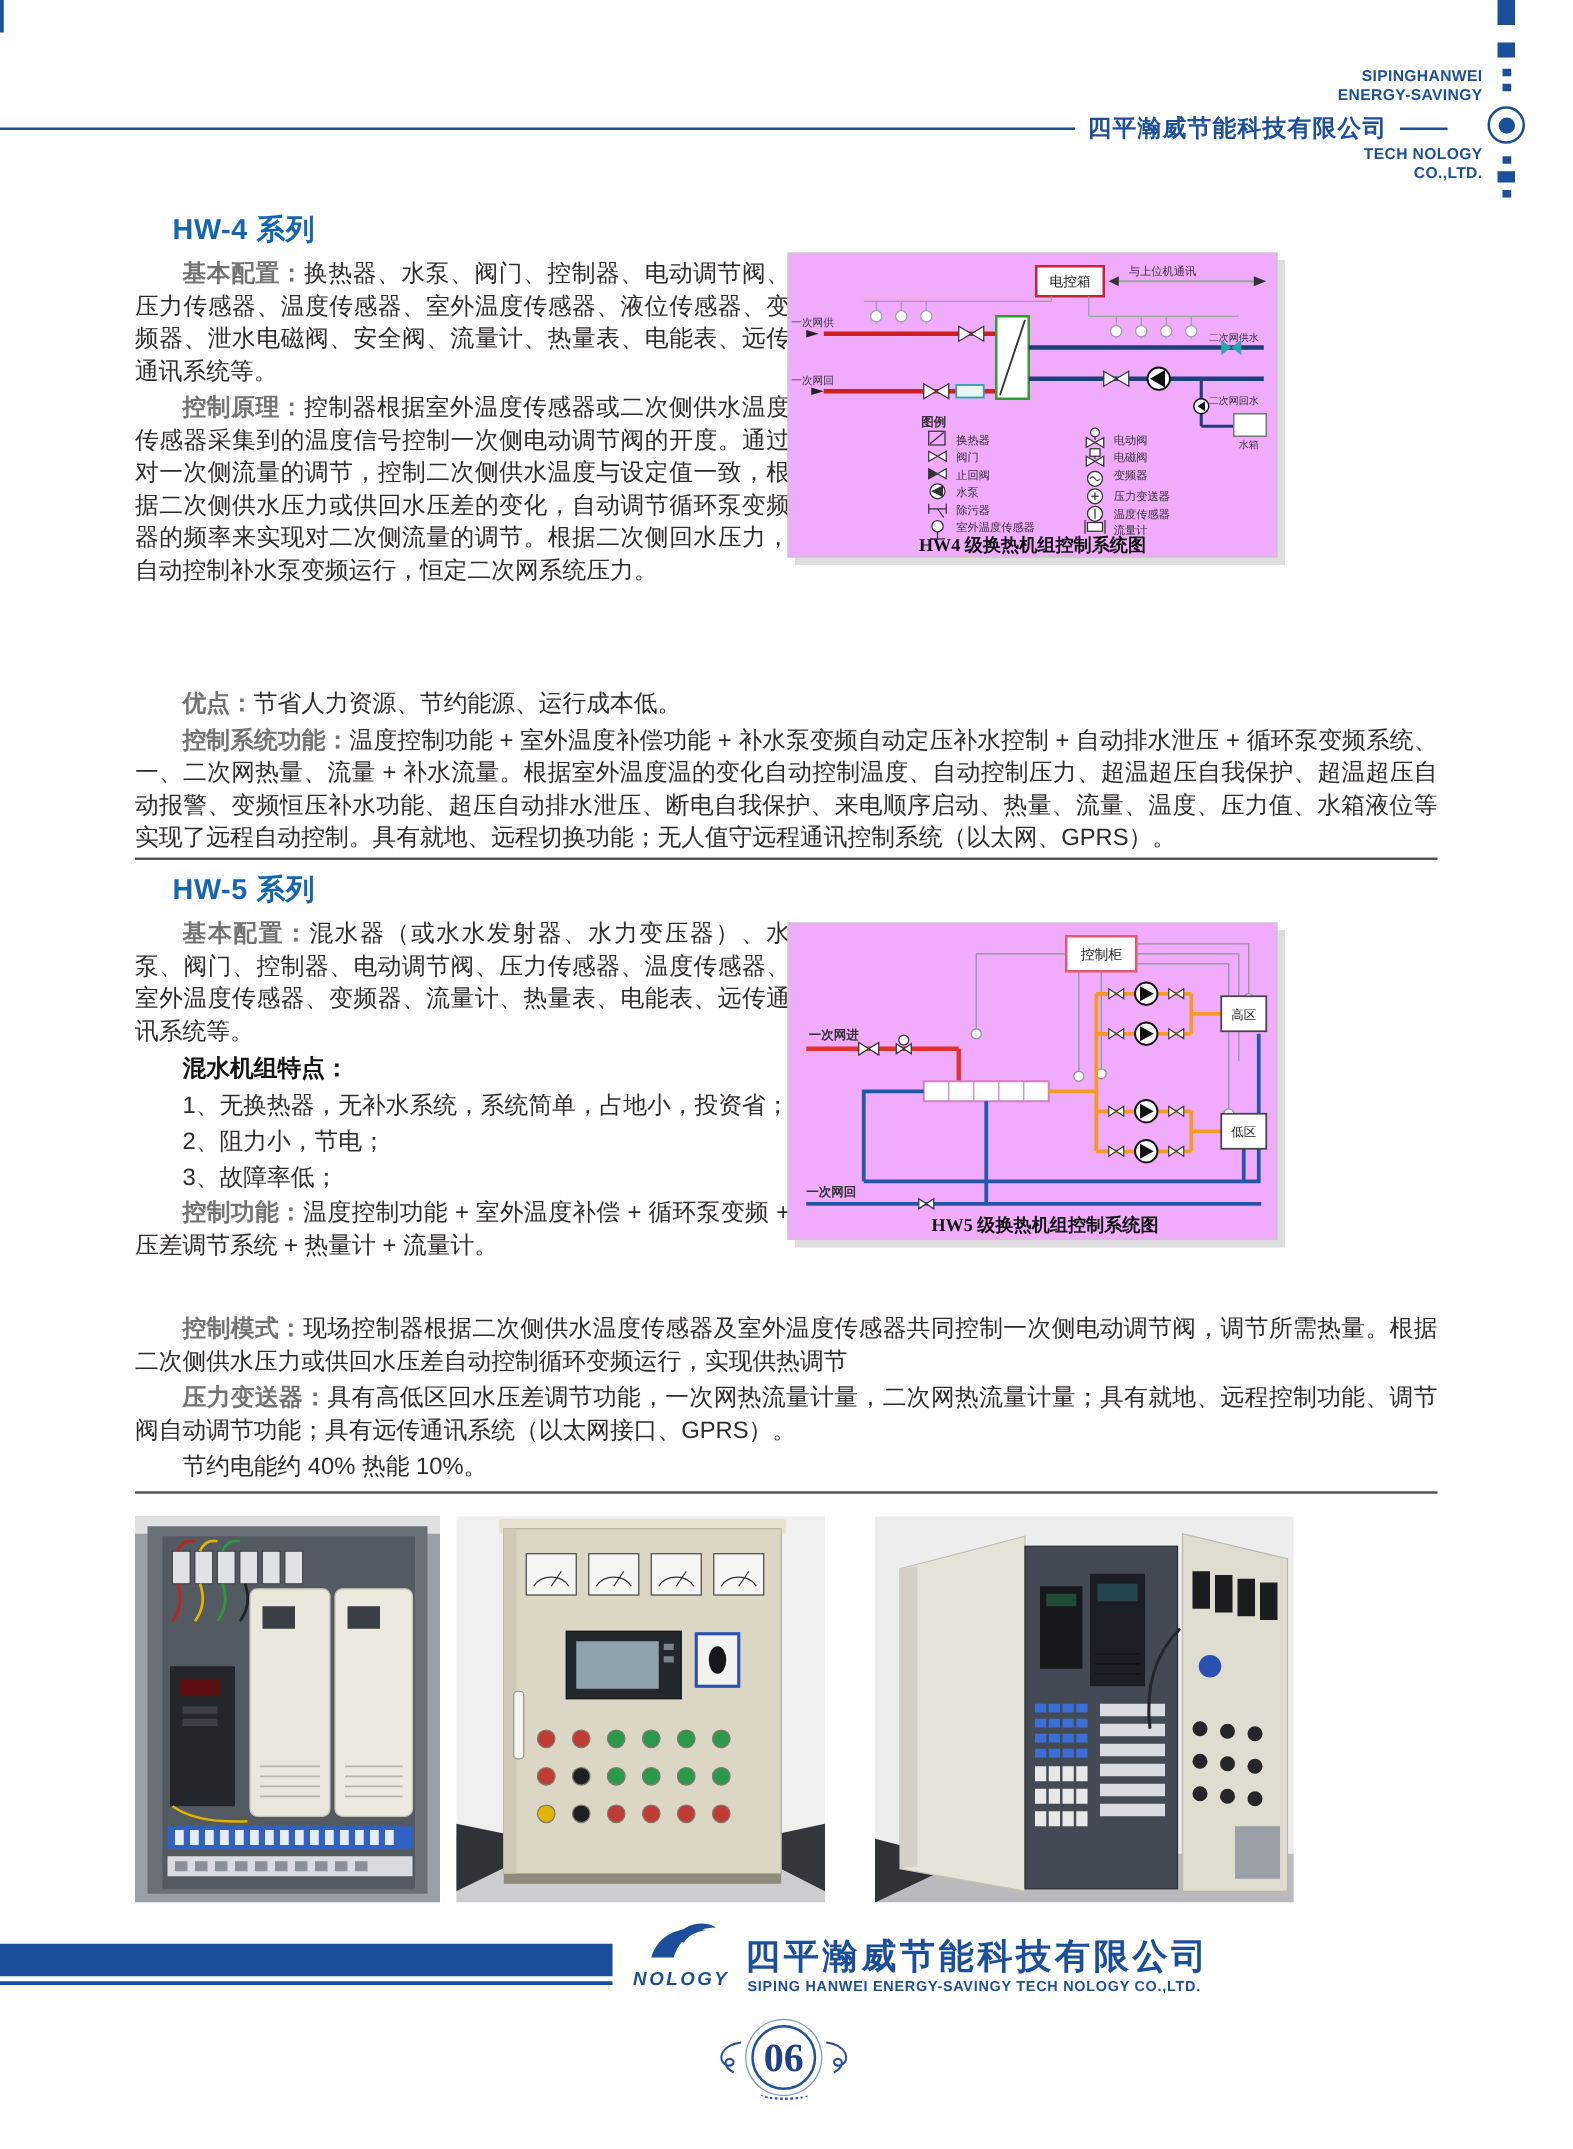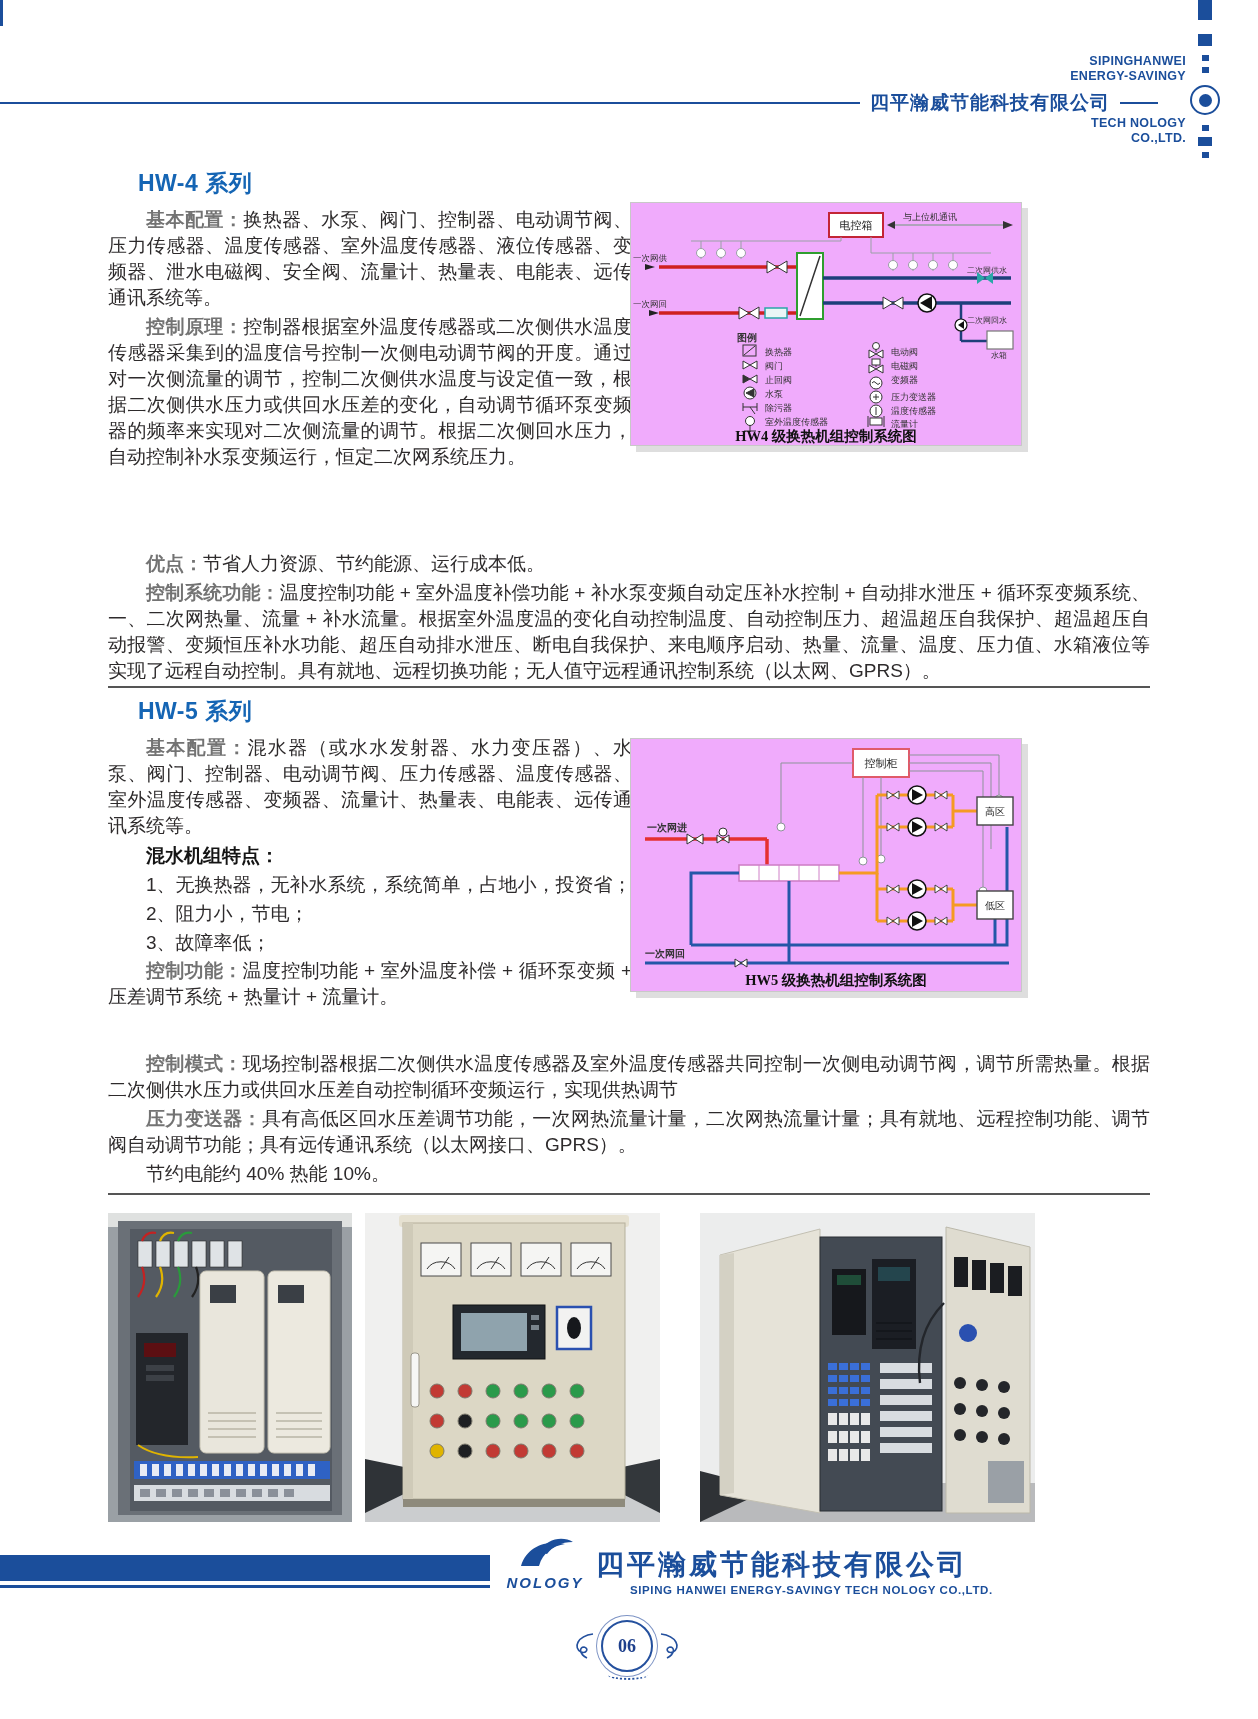--- a/index.html
+++ b/index.html
@@ -46,27 +46,27 @@
   
   .photos { position:absolute; left:108px; top:1213px; width:1042px; height:309px; }
   .photo { position:absolute; top:0; height:309px; }
   .photo svg { display:block; }
   
   .f-bar  { position:absolute; left:0; top:1555px; width:490px; height:26px; background:#1b4e9b; }
   .f-line { position:absolute; left:0; top:1585px; width:490px; height:3px; background:#1b4e9b; }
   .f-logo { position:absolute; left:502px; top:1536px; width:86px; text-align:center; color:#1b4e9b; }
   .f-logo .word { font-size:15px; font-weight:700; font-style:italic; letter-spacing:2px; margin-top:-2px; }
   .f-cn { position:absolute; left:596px; top:1546px; font-size:28px; font-weight:700; color:#1b4e9b; letter-spacing:3px; white-space:nowrap; }
-  .f-en { position:absolute; left:630px; top:1584px; font-size:11.5px; font-weight:700; color:#1b4e9b; letter-spacing:.6px; white-space:nowrap; }
+  .f-en { position:absolute; left:598px; top:1584px; font-size:11.5px; font-weight:700; color:#1b4e9b; letter-spacing:.6px; white-space:nowrap; }
   
   .badge { position:absolute; left:552px; top:1606px; width:150px; height:80px; display:flex; align-items:center; justify-content:center; }
   .badge-circle { width:52px; height:52px; border:2px solid #24509e; border-radius:50%;
                   box-shadow:0 0 0 4px #fff, 0 0 0 5px #7d93c4; background:#fff;
                   display:flex; align-items:center; justify-content:center; margin:0 6px; }
-  .badge-circle span { font-family:"Liberation Serif","DejaVu Serif",serif; font-size:18px; font-weight:700; color:#1d3f8c; }
+  .badge-circle span { font-family:"Liberation Serif","DejaVu Serif",serif; font-size:32px; font-weight:700; color:#1d3f8c; }
   .badge-arc { position:absolute; left:56px; bottom:6px; width:40px; height:10px; border-bottom:2px dotted #24509e; border-radius:50%; }
 </style>
 </head>
 <body>
 
 <div class="page">
 
   <div class="corner-tick"></div>
   <div class="header-row">
     <div class="h-rule"></div>

